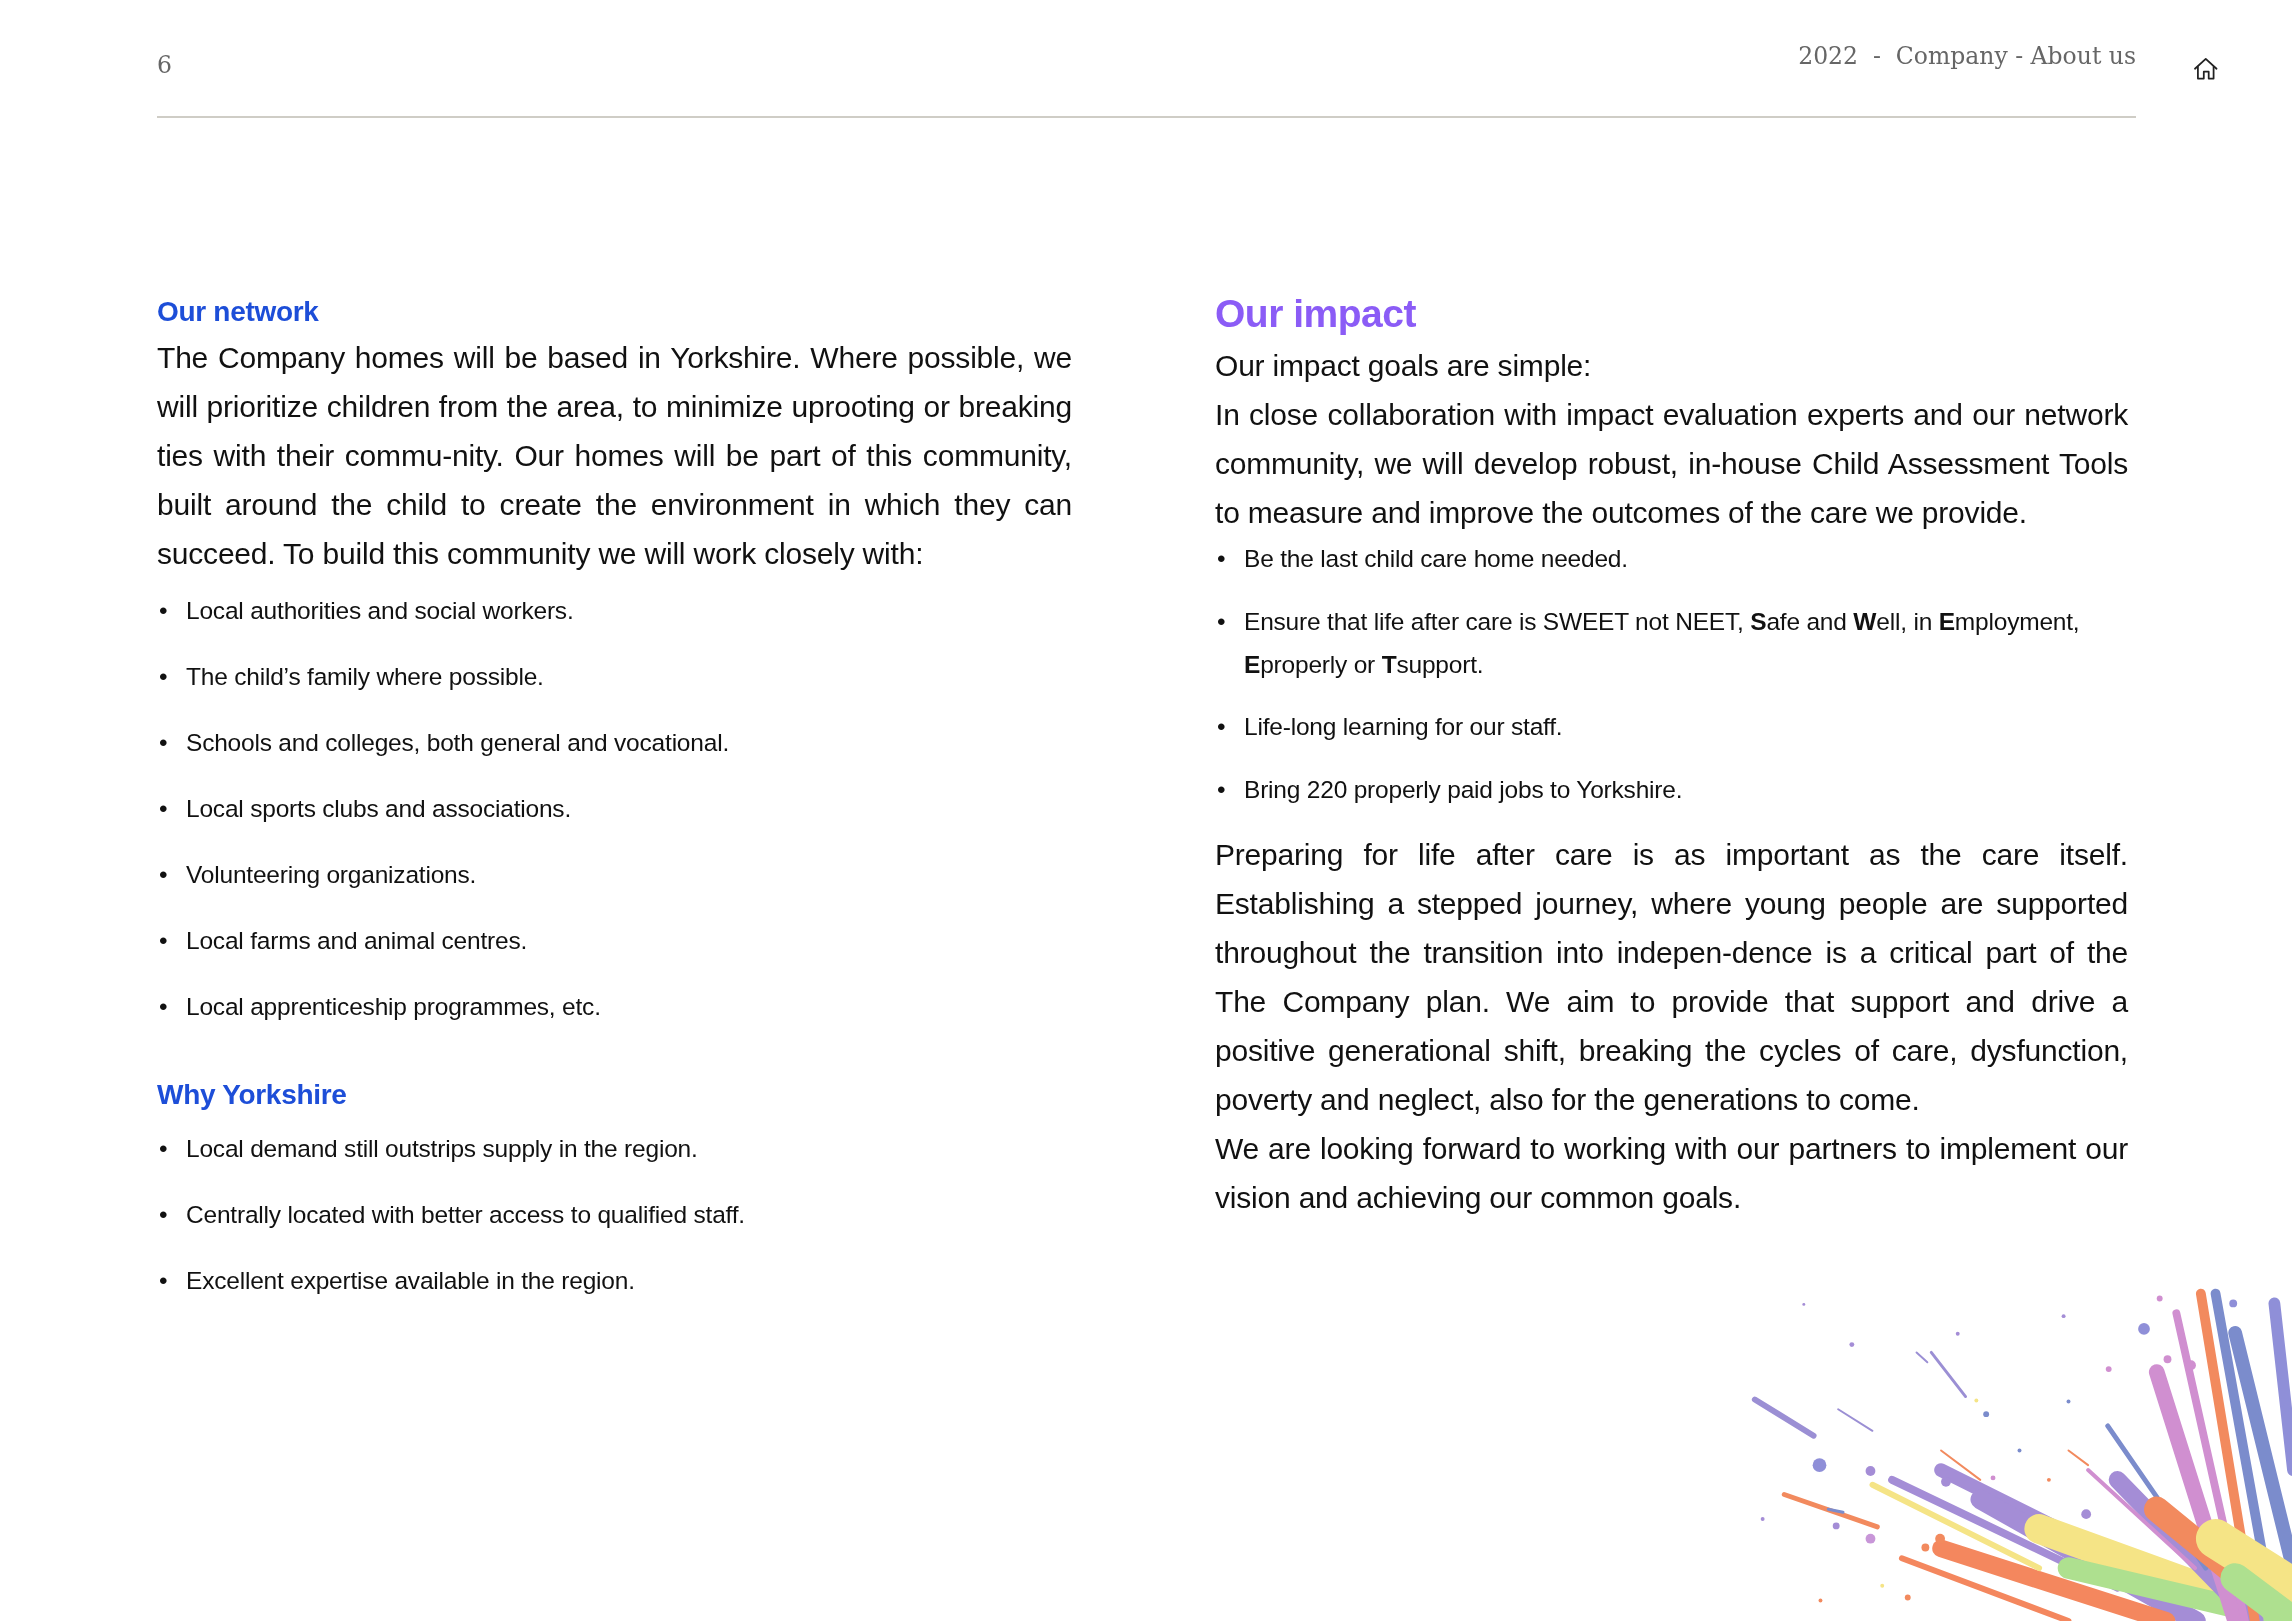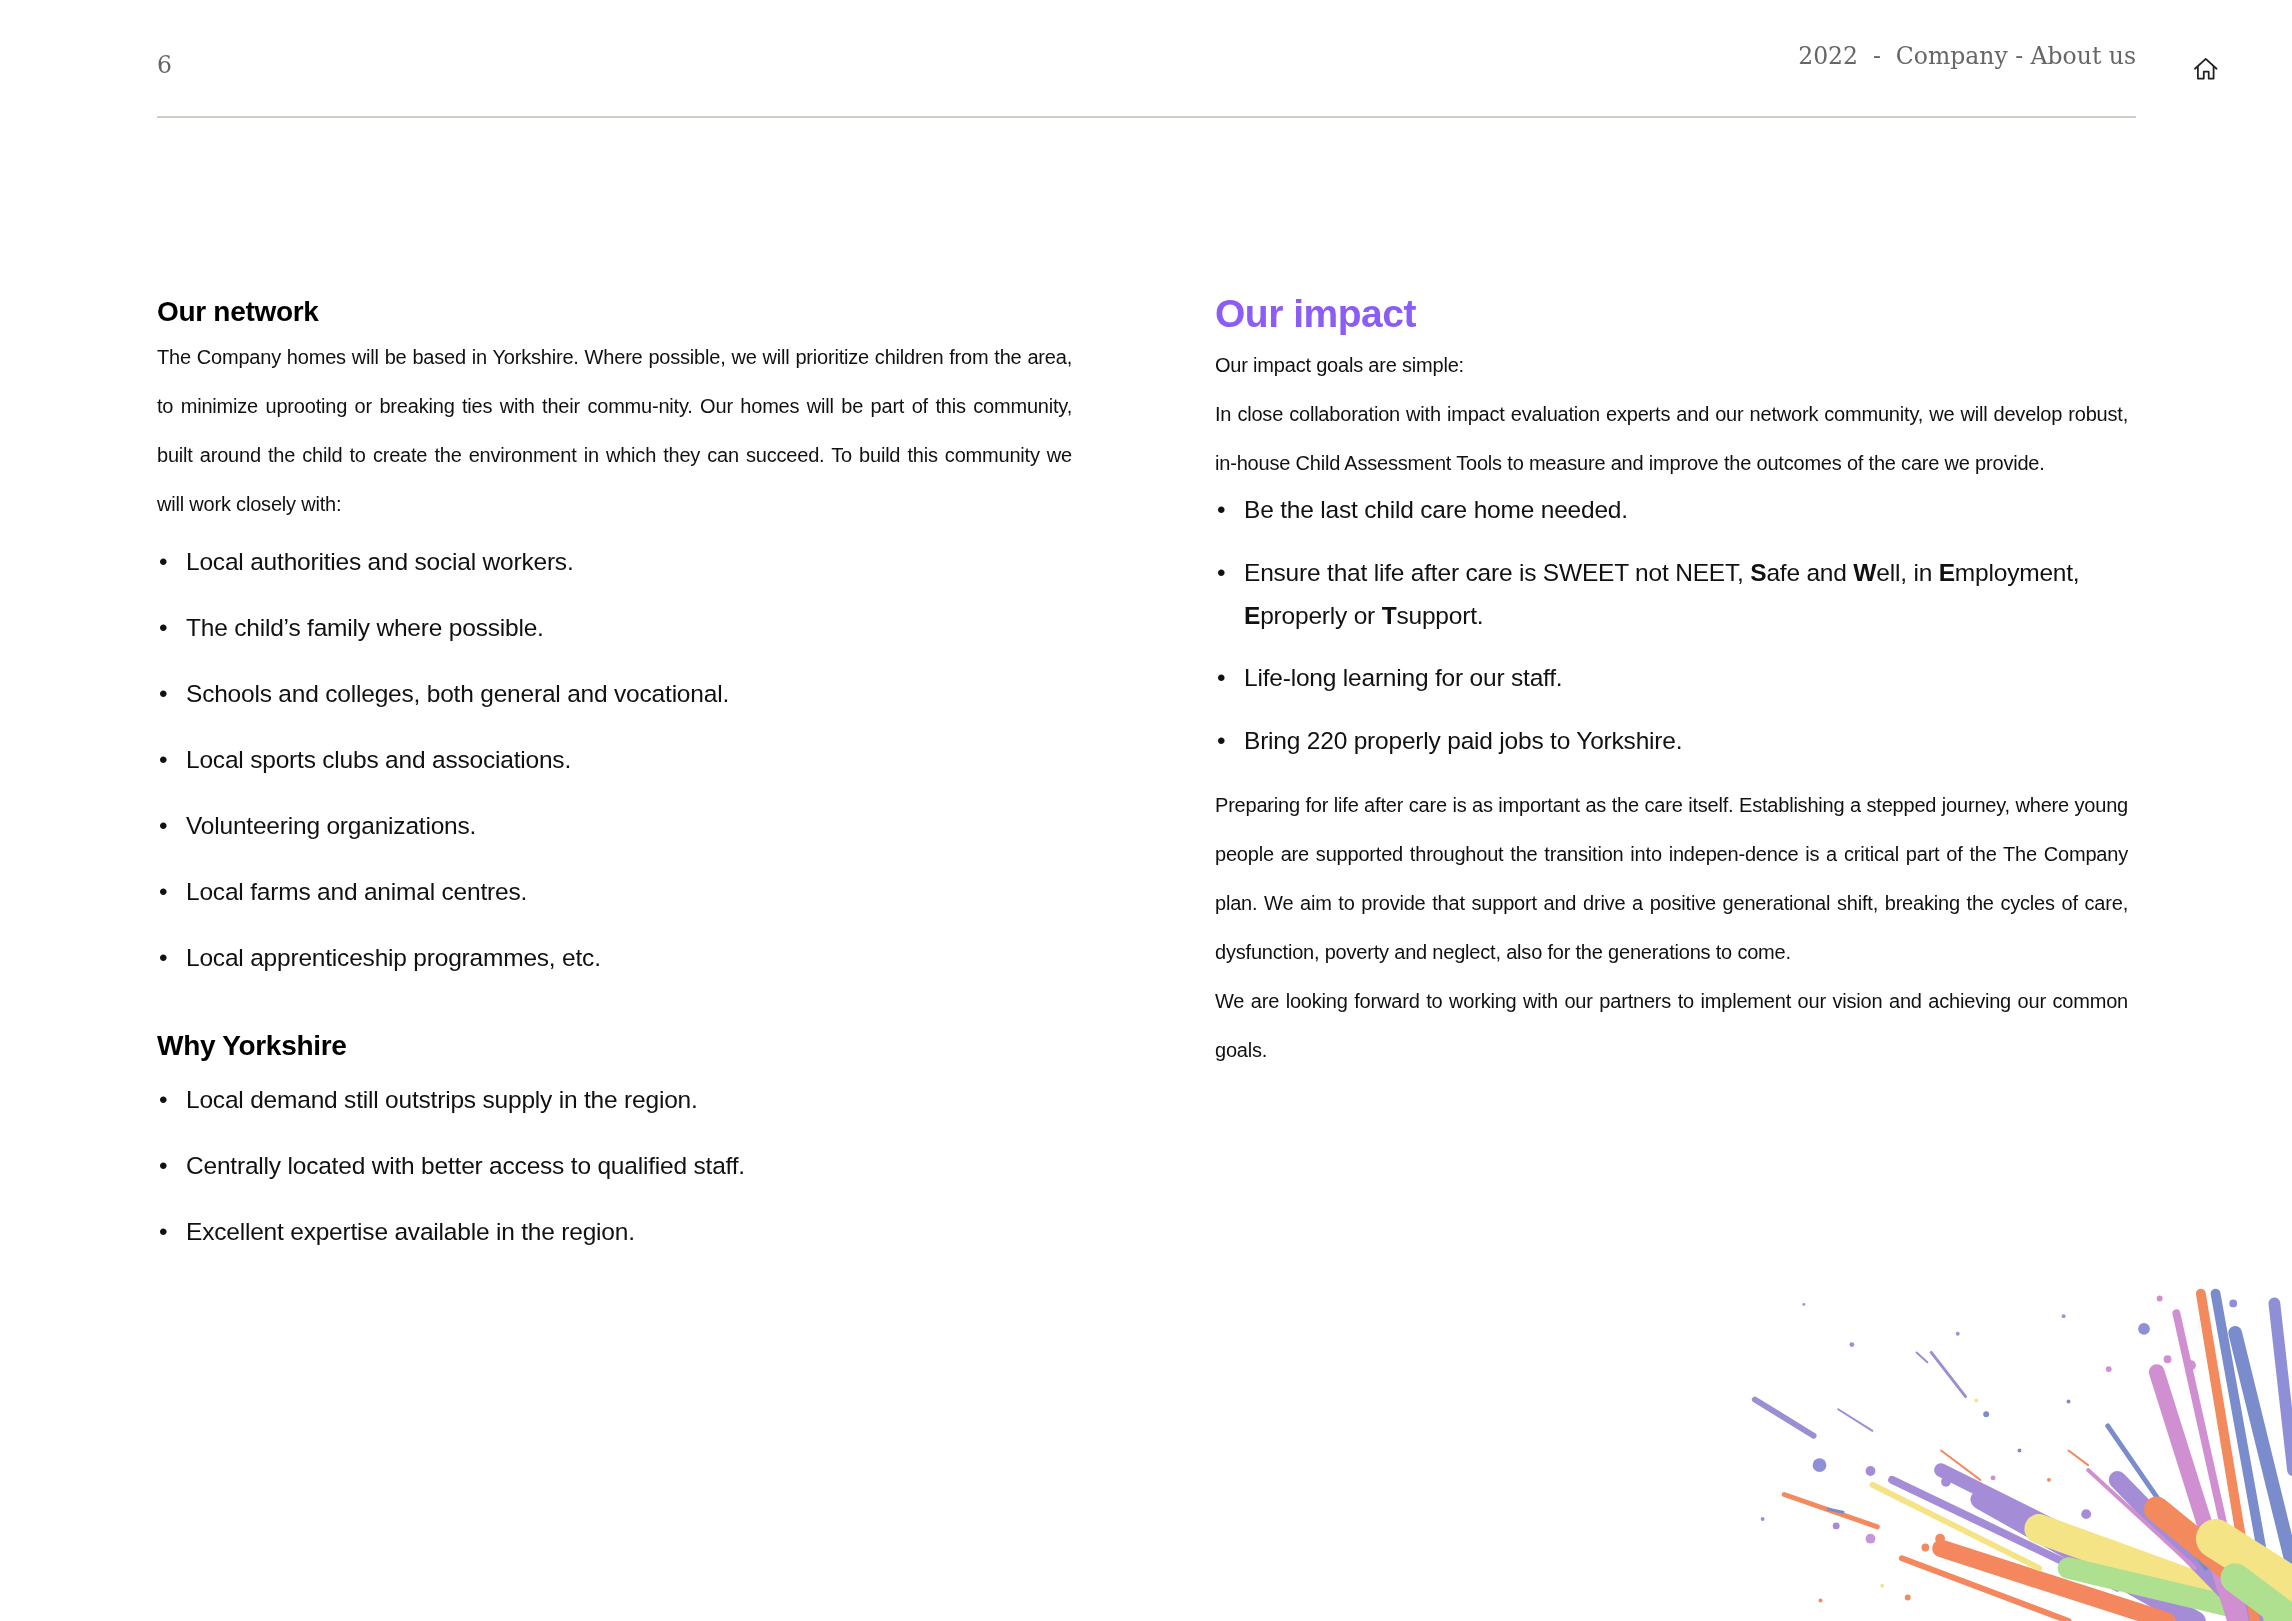--- a/index.html
+++ b/index.html
@@ -9,26 +9,26 @@
                  font-size:23.5px; color:#666666; }
   .header-title { position:absolute; right:157px; top:42px; font-family:"DejaVu Serif", serif;
                   font-size:23.5px; color:#666666; white-space:pre; }
   .home-icon { position:absolute; left:2193px; top:56px; width:25.5px; height:25.5px; cursor:pointer; }
   .header-rule { position:absolute; left:157px; top:116px; width:1979px; height:2px; background:#cfcdc6; }
 
   .col { position:absolute; }
   .col-left { left:157px; top:290px; width:915px; }
   .col-right { left:1215px; top:286px; width:913px; }
 
-  .h-orange { color:#000000; font-weight:bold; font-size:28px; margin:0; line-height:43px;
+  .h-orange { color:#1d4ed8; font-weight:bold; font-size:28px; margin:0; line-height:43px;
               font-family:"Liberation Sans", sans-serif; letter-spacing:-0.3px; }
   .h-blue { color:#8b5cf6; font-weight:bold; font-size:39px; margin:0; line-height:55px;
             letter-spacing:-0.5px; }
 
-  p.body { margin:0; font-size:20px; line-height:49px; text-align:justify; letter-spacing:-0.2px; }
+  p.body { margin:0; font-size:30px; line-height:49px; text-align:justify; letter-spacing:-0.2px; }
   ul.bul { list-style:none; margin:0; padding:0; }
   ul.bul li { position:relative; padding-left:29px; font-size:24.5px; letter-spacing:-0.2px; }
   ul.bul li .dot { position:absolute; left:2px; top:0; font-size:24.5px; }
 
   .left-intro { margin-top:15.7px; }
   .left-list { margin-top:11.8px; }
   .left-list li { line-height:66px; }
   .why-heading { margin-top:33px; }
   .why-list { margin-top:5.9px; }
   .why-list li { line-height:66px; }

